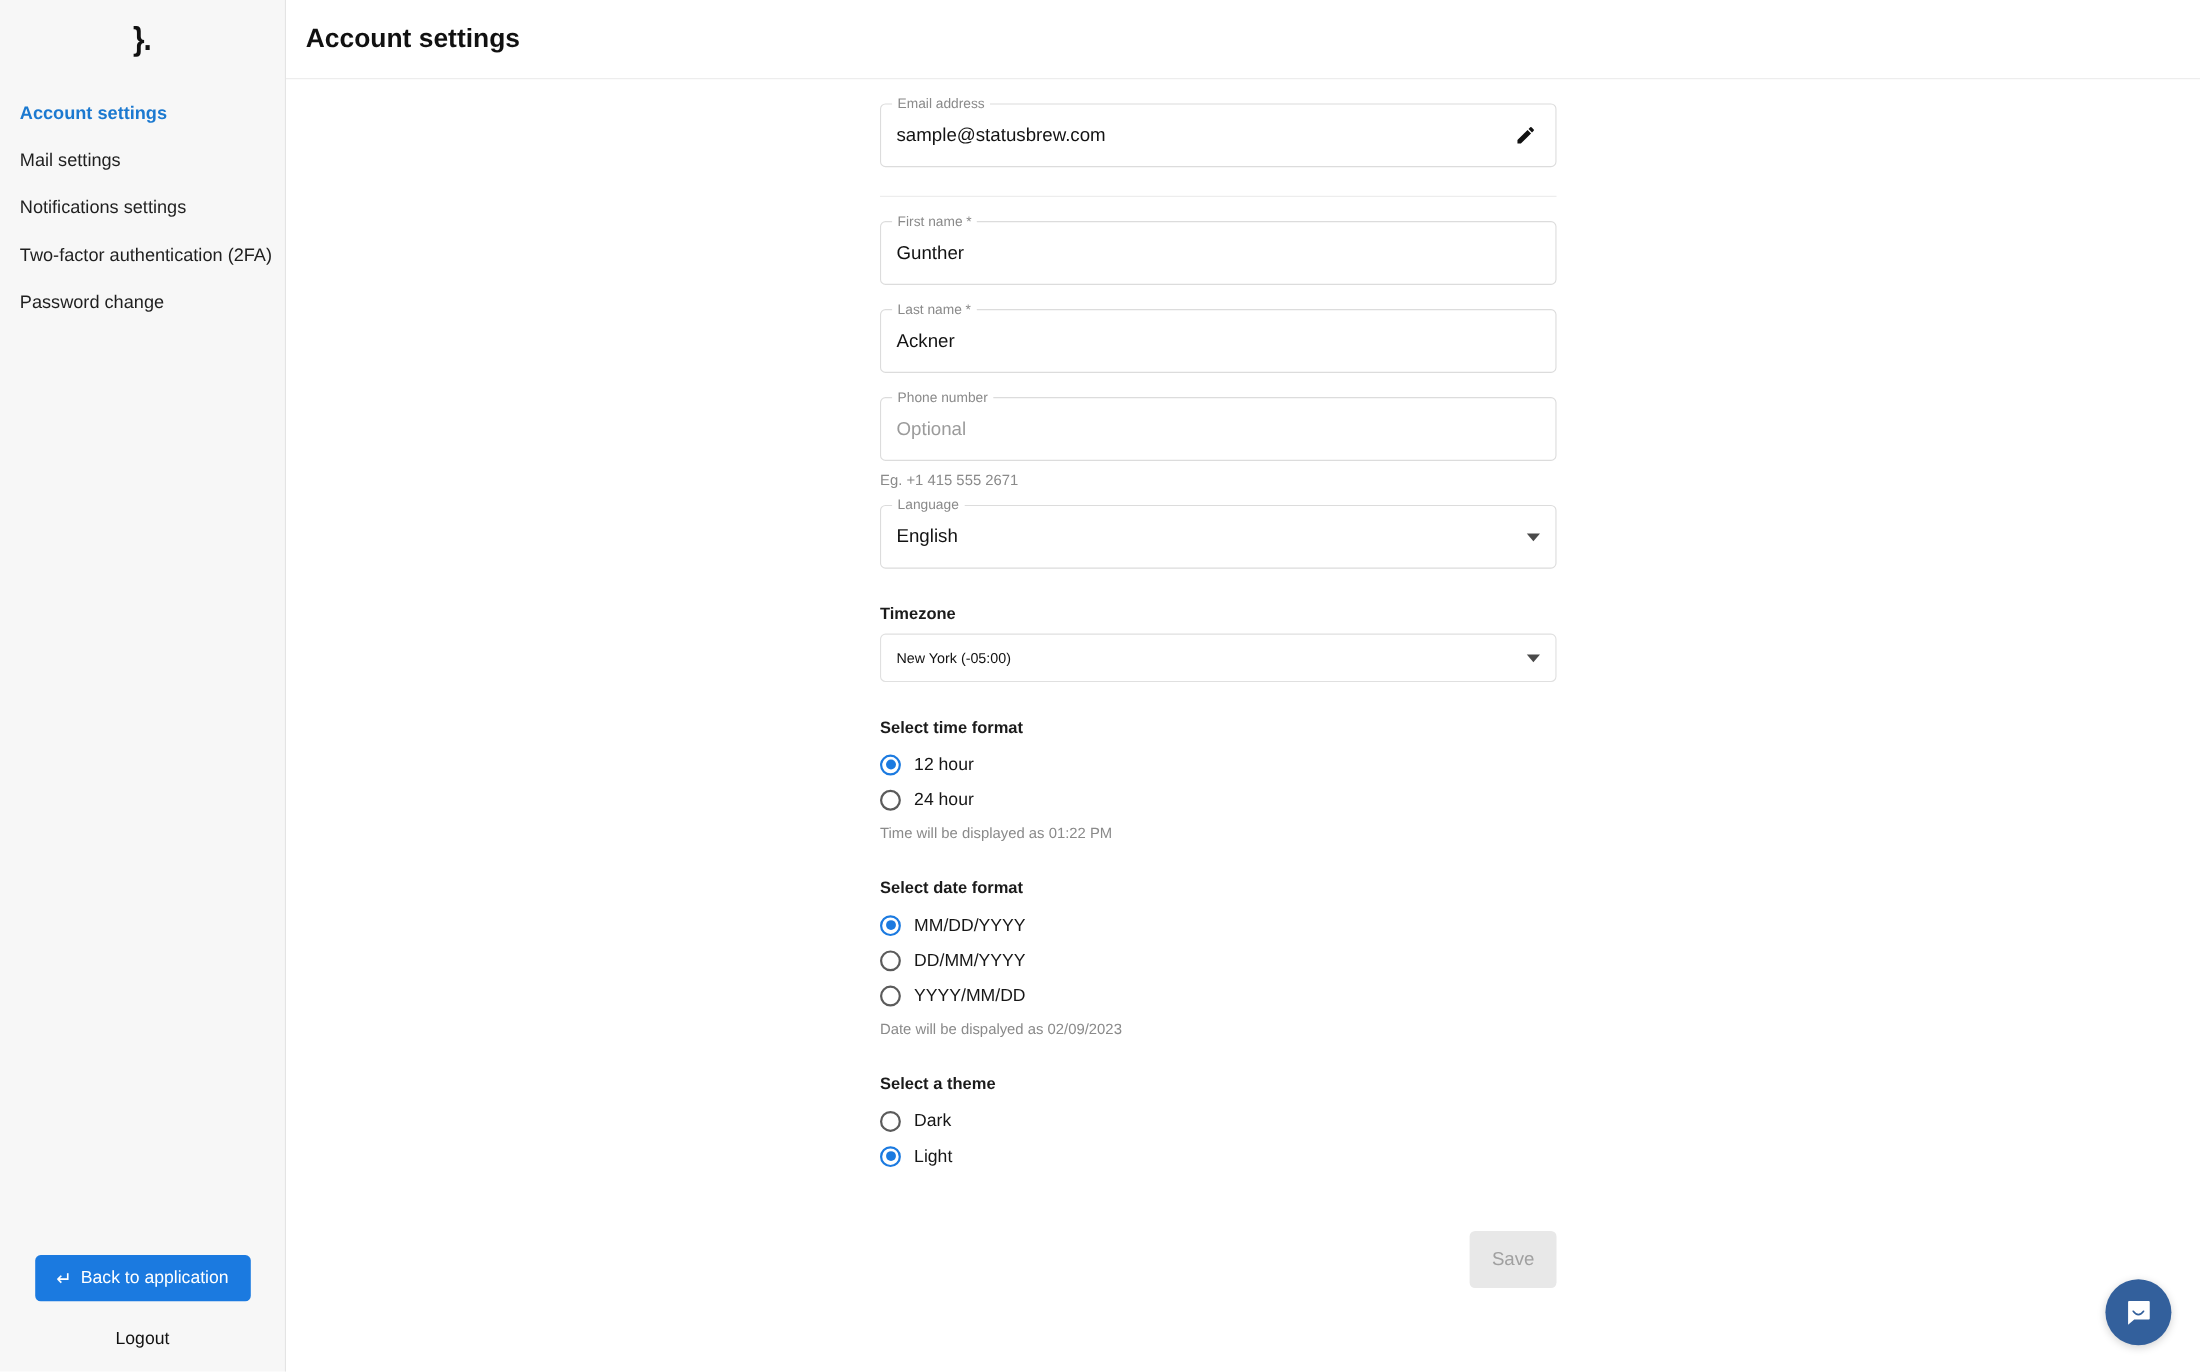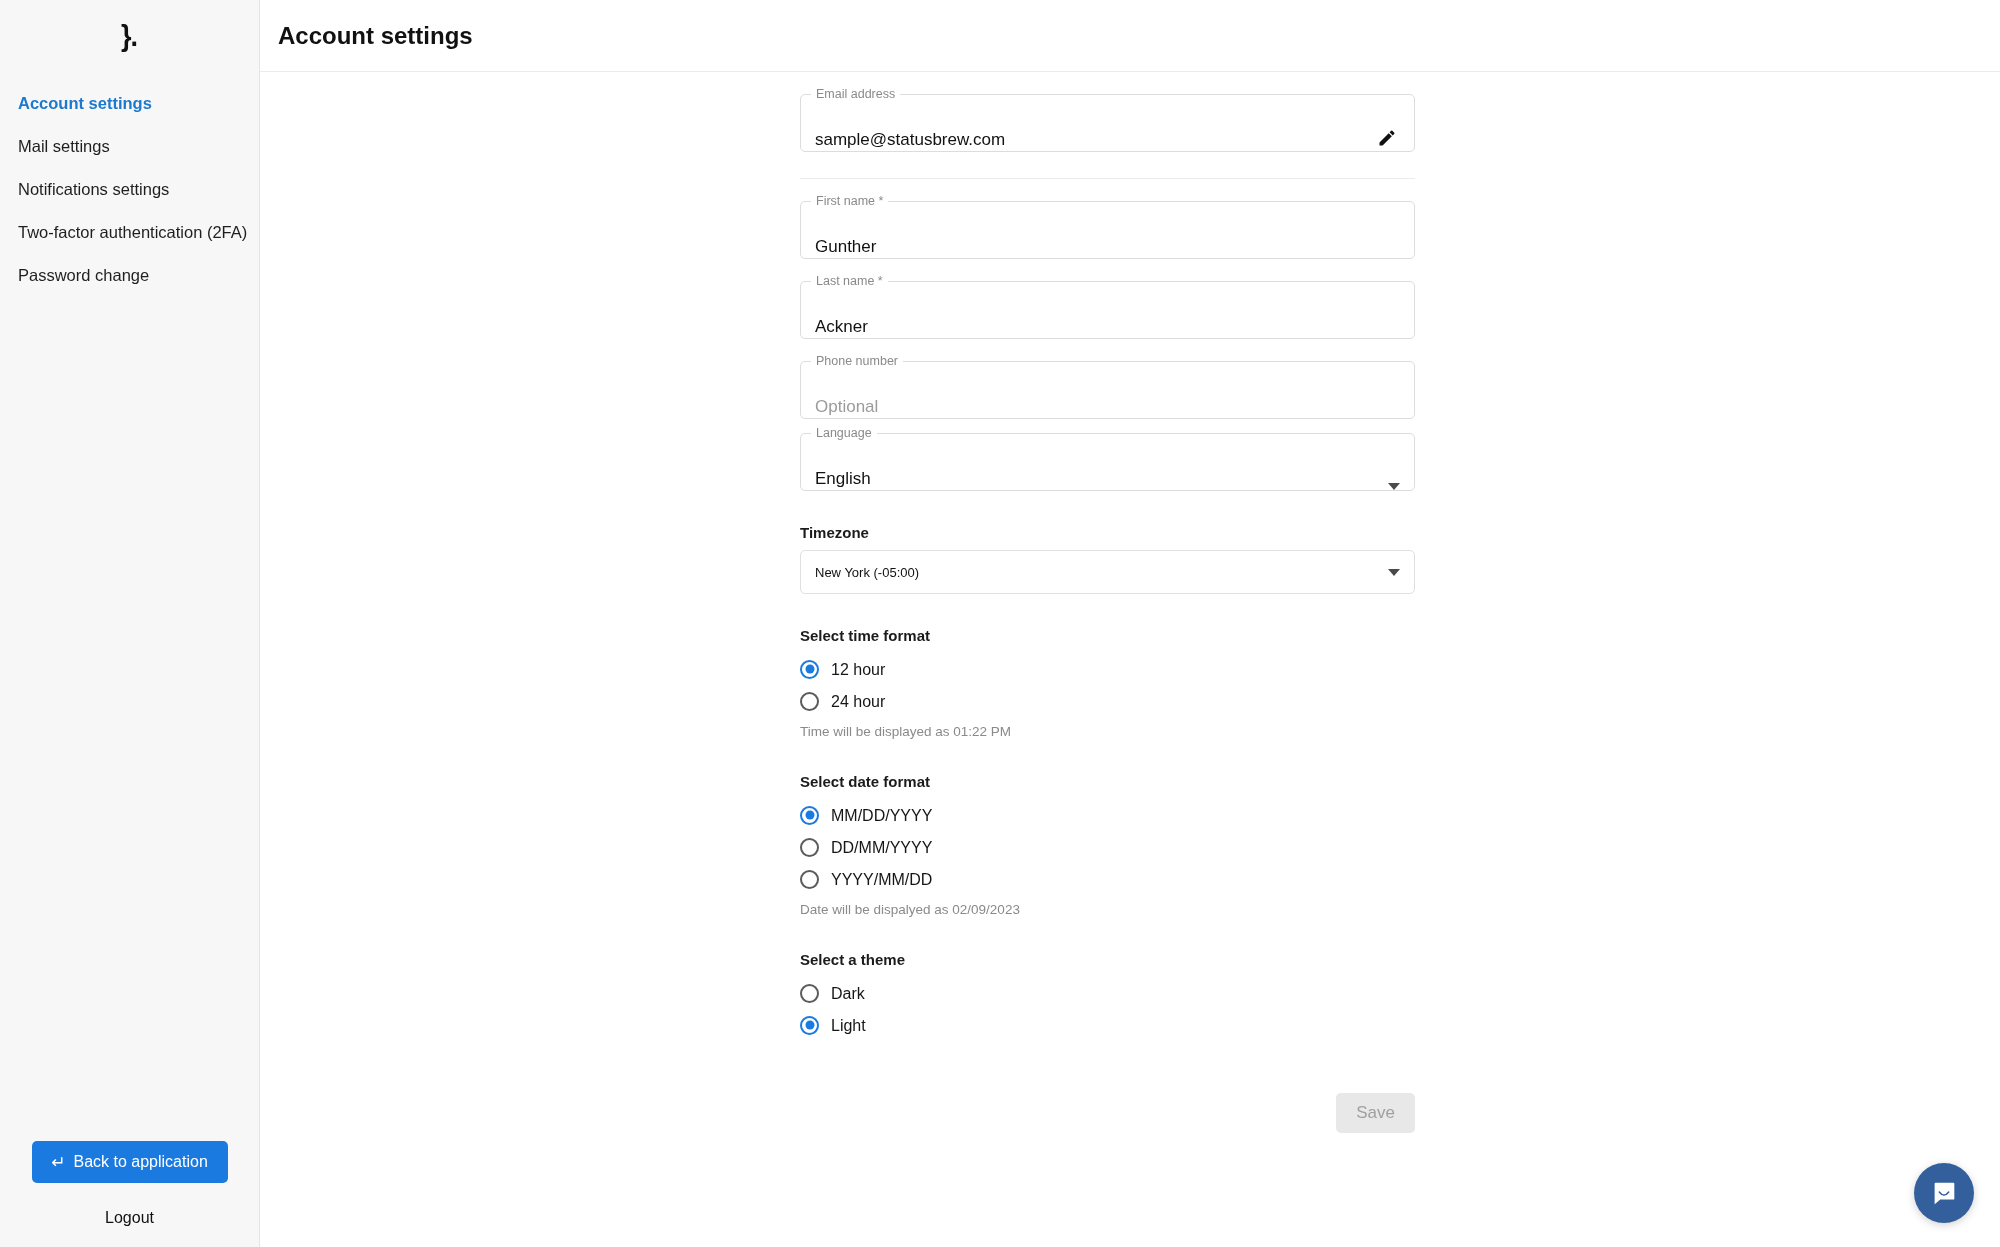--- a/index.html
+++ b/index.html
@@ -91,21 +91,21 @@
   }
 
   
   .field {
     position: relative;
     margin-top: 22px;
     height: 58px;
     border: 1px solid #dcdcdc;
     border-radius: 5px;
     background: #ffffff;
-    display: flex; align-items: flex-end;
+    display: flex; align-items: center;
     padding: 0 14px;
   }
   .field-legend {
     position: absolute;
     top: -8px; left: 10px;
     background: #ffffff;
     padding: 0 5px;
     font-size: 12.5px;
     color: #8a8a8a;
     line-height: 15px;
@@ -189,21 +189,21 @@
     font-size: 13.5px; color: #8a8a8a; line-height: 17px;
   }
 
   
   .save-row {
     margin-top: 52px;
     display: flex; justify-content: flex-end;
     padding-bottom: 40px;
   }
   .save-btn {
-    min-width: 68px; height: 40px;
+    min-width: 68px; height: 52px;
     padding: 4px 20px;
     background: #e8e8e8;
     color: #a0a0a0;
     border: none; border-radius: 5px;
     font-size: 17px; font-family: inherit;
     cursor: default;
   }
 
   
   .chat-launcher {
@@ -283,20 +283,21 @@
 
         <div class="field">
           <span class="field-legend">Last name *</span>
           <span class="field-value">Ackner</span>
         </div>
 
         <div class="field">
           <span class="field-legend">Phone number</span>
           <span class="field-value placeholder">Optional</span>
         </div>
+        <div class="helper">Eg. +1 415 555 2671</div>
 
         <div class="field" style="margin-top:14px">
           <span class="field-legend">Language</span>
           <span class="field-value">English</span>
           <span class="caret"></span>
         </div>
 
         <div class="section">
           <div class="section-label">Timezone</div>
           <div class="select-box">

